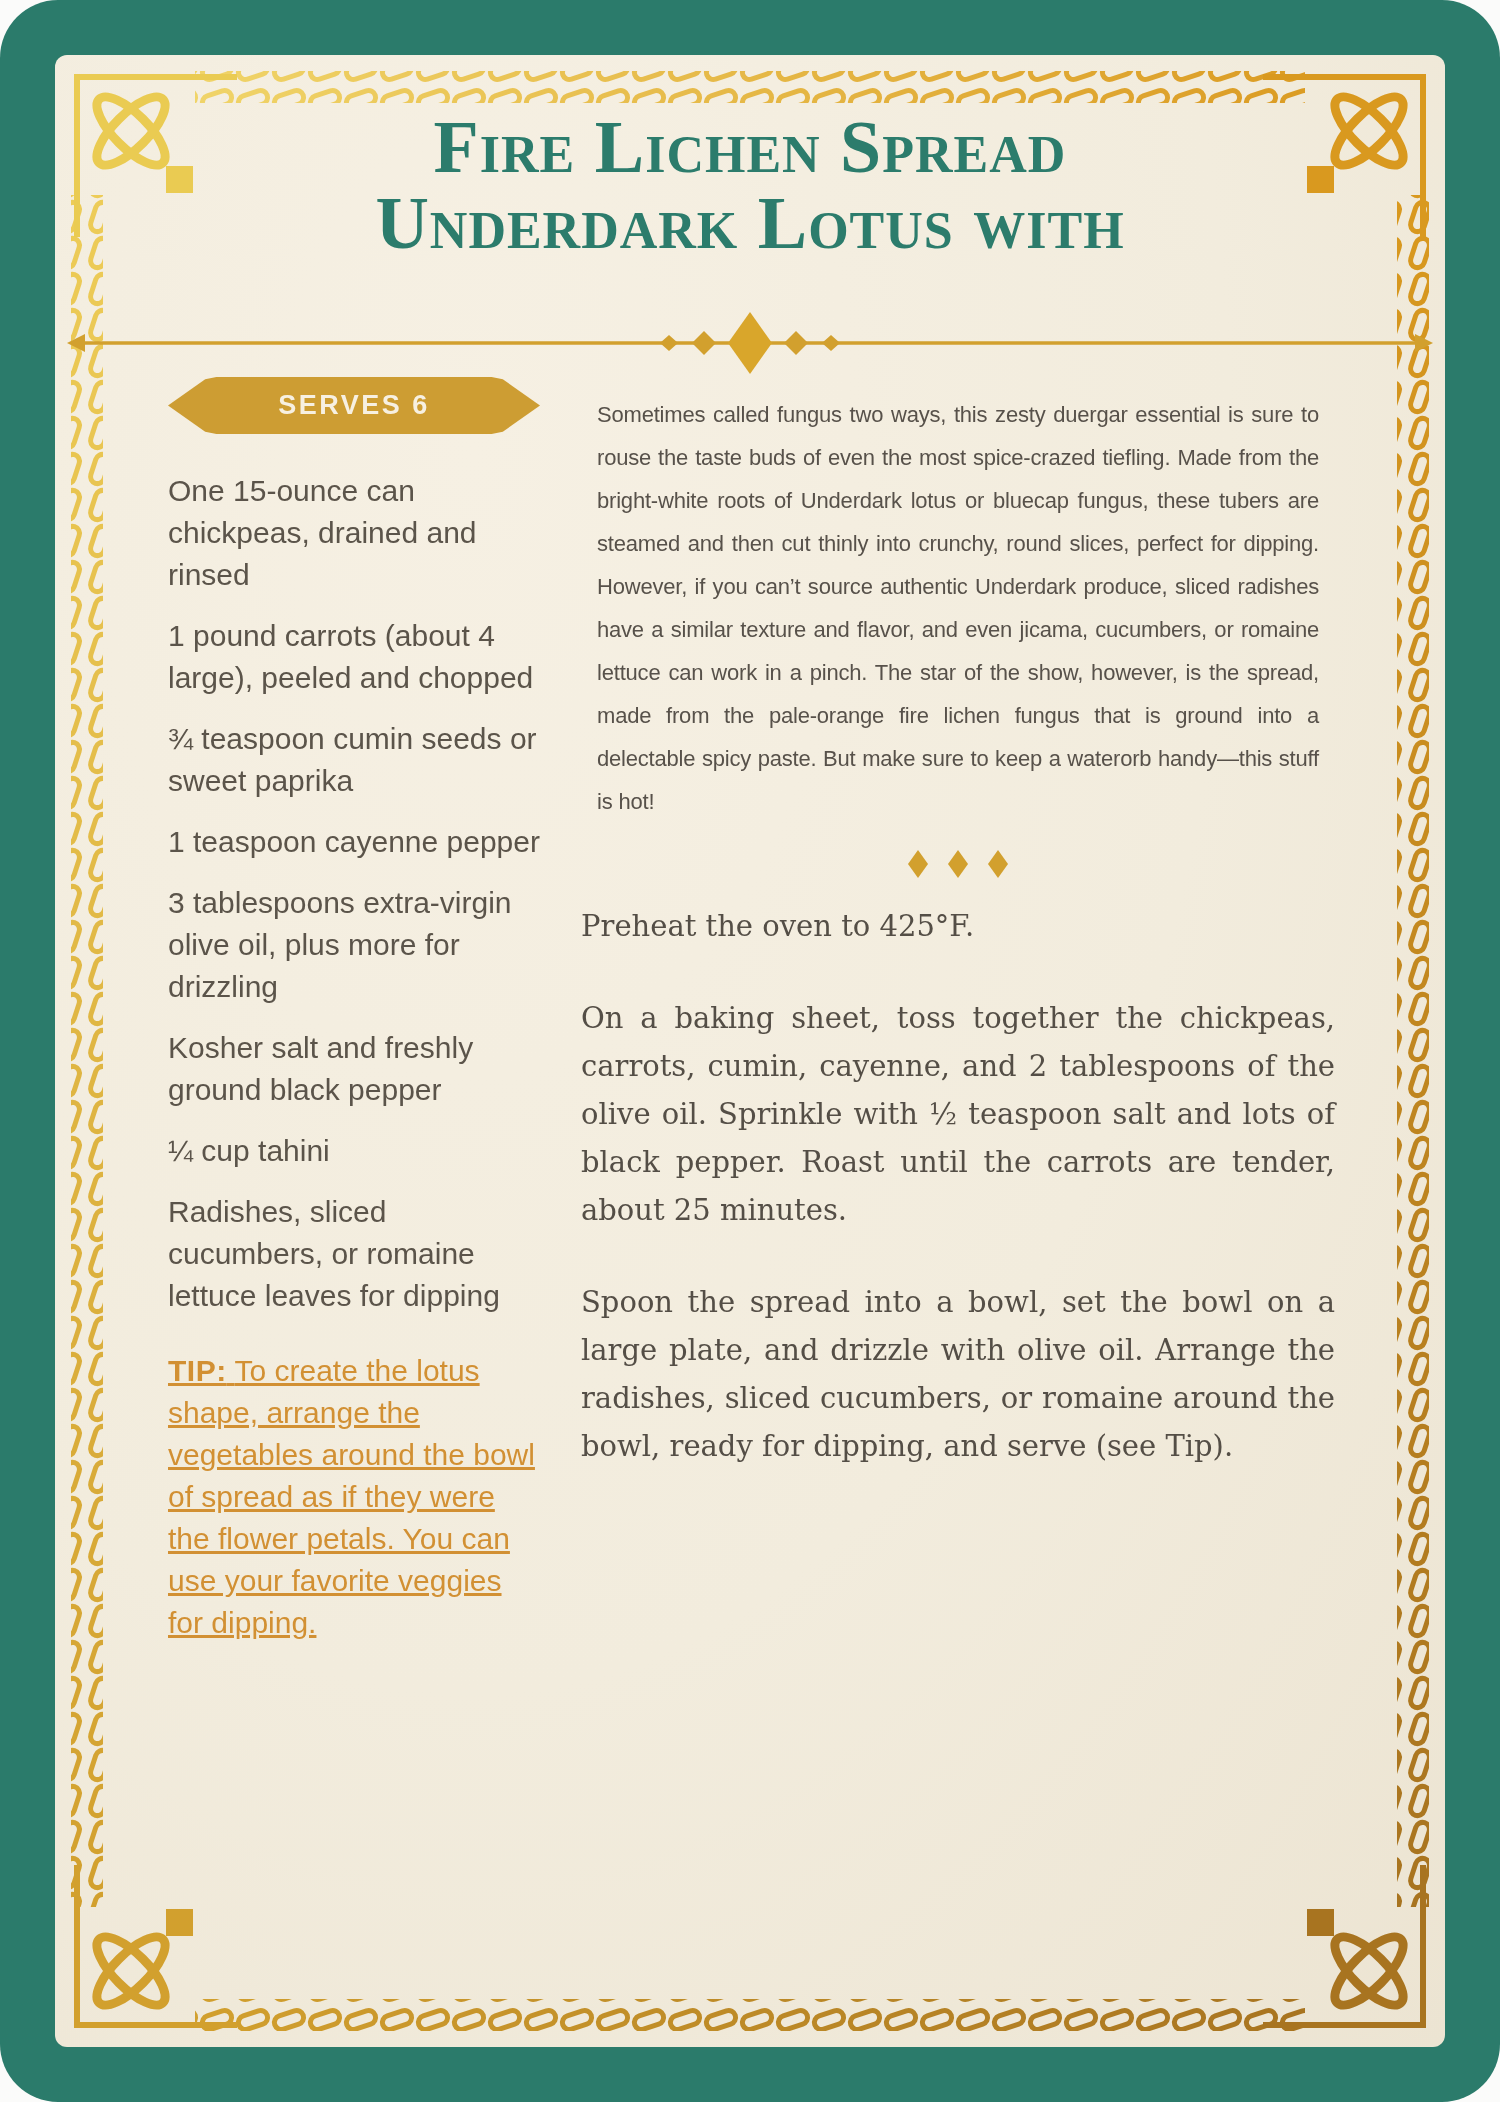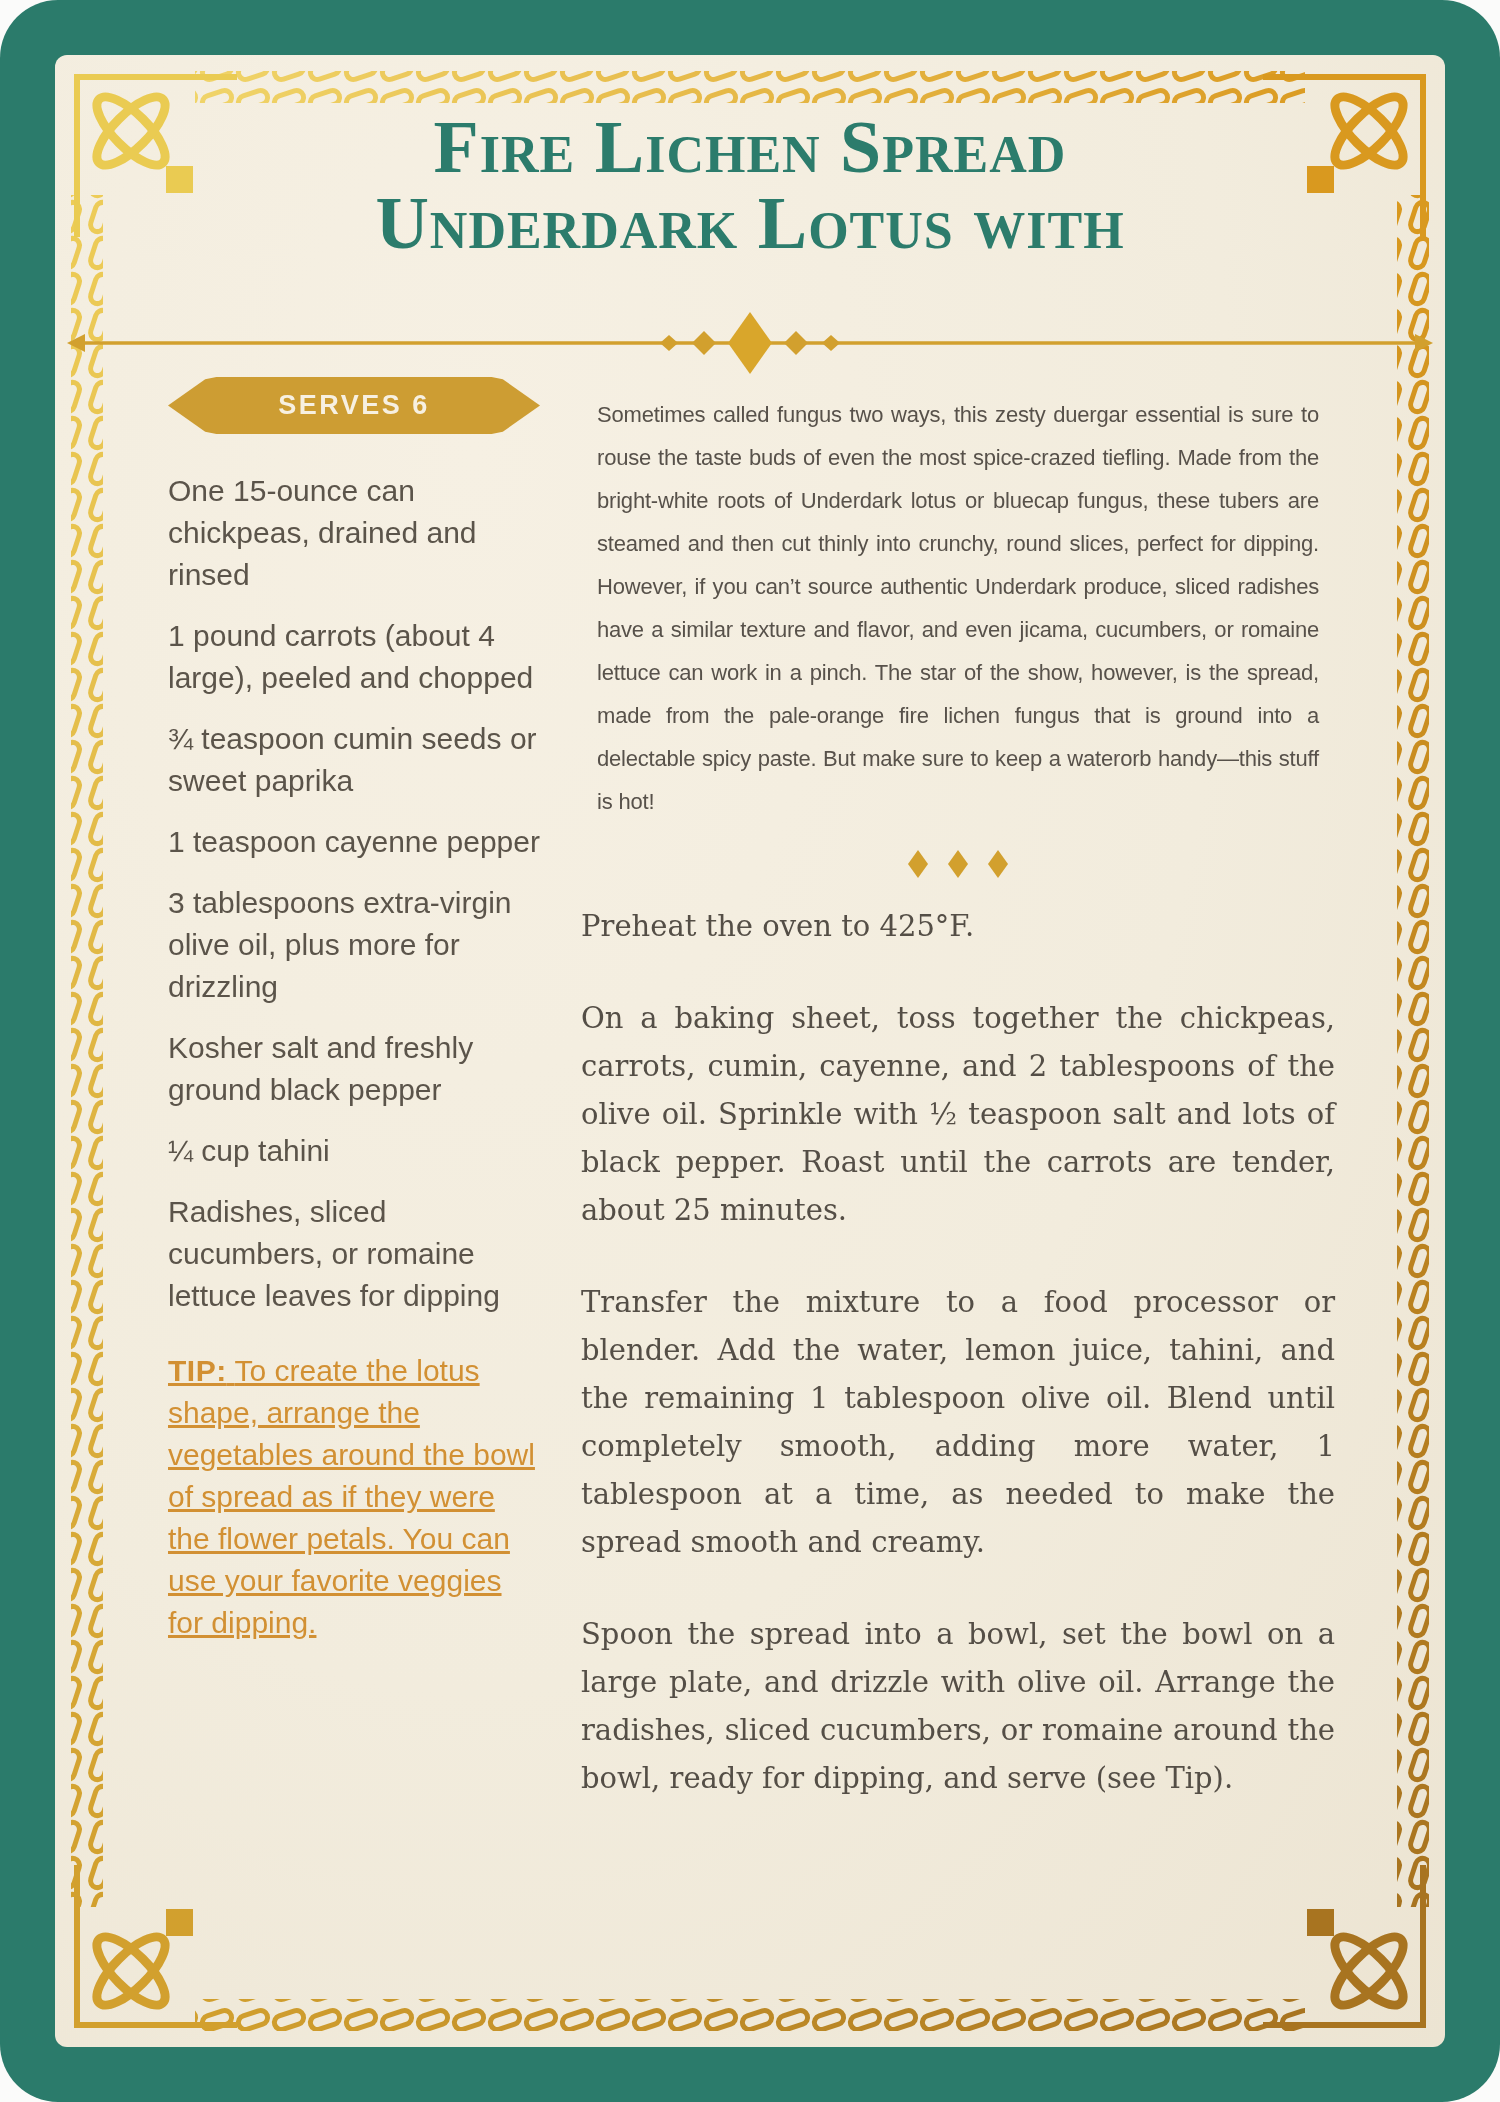--- a/index.html
+++ b/index.html
@@ -193,21 +193,20 @@
 
           <div class="orn">
             <span class="dia"></span>
             <span class="dia"></span>
             <span class="dia"></span>
           </div>
 
           <div class="steps">
             <p class="step single">Preheat the oven to 425°F.</p>
             <p class="step">On a baking sheet, toss together the chickpeas, carrots, cumin, cayenne, and 2 tablespoons of the olive oil. Sprinkle with ½ teaspoon salt and lots of black pepper. Roast until the carrots are tender, about 25 minutes.</p>
-            <p class="step">Transfer the mixture to a food processor or blender. Add the water, lemon juice, tahini, and the remaining 1 tablespoon olive oil. Blend until completely smooth, adding more water, 1 tablespoon at a time, as needed to make the spread smooth and creamy.</p>
             <p class="step">Spoon the spread into a bowl, set the bowl on a large plate, and drizzle with olive oil. Arrange the radishes, sliced cucumbers, or romaine around the bowl, ready for dipping, and serve (see Tip).</p>
           </div>
         </section>
 
       </div>
     </div>
   </div>
 </div>
 
 </body></html>

